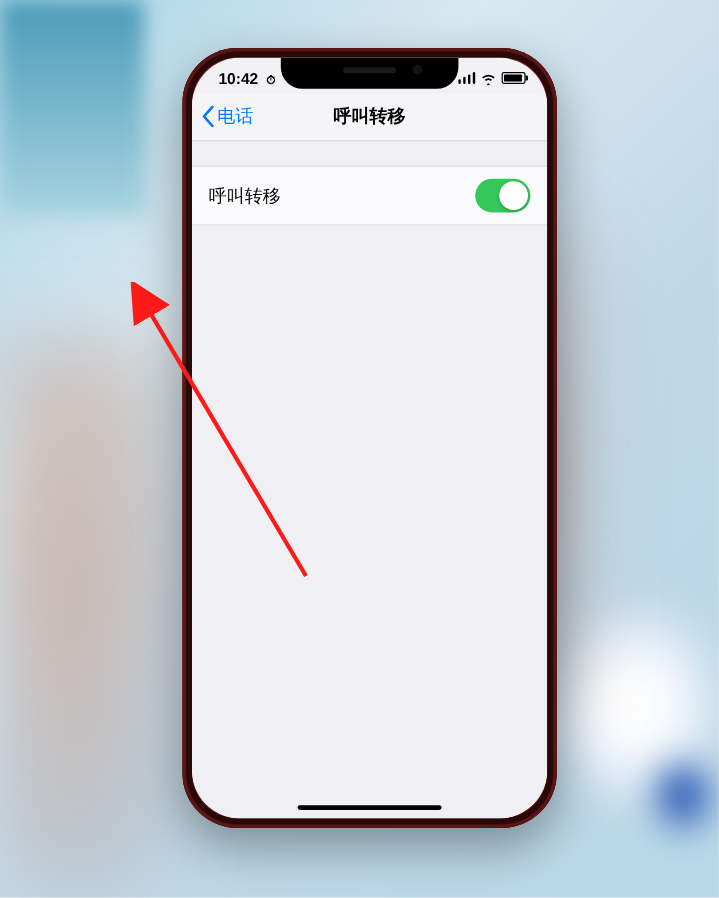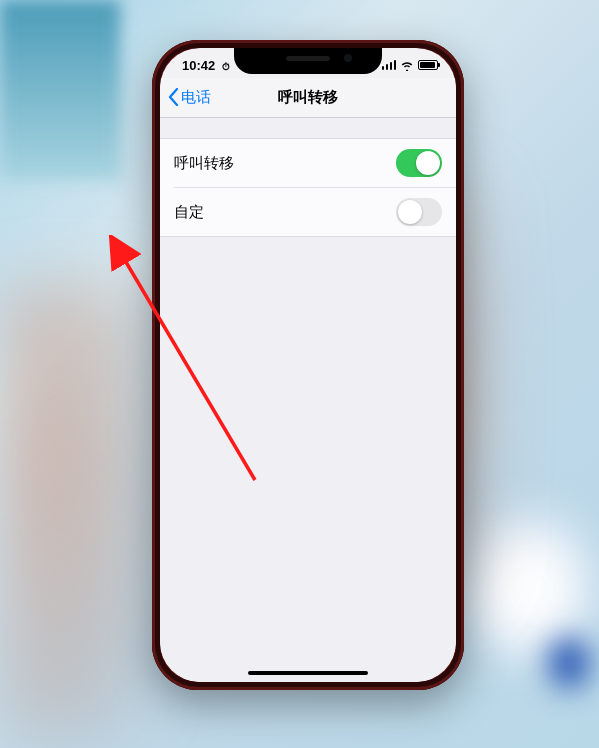--- a/index.html
+++ b/index.html
@@ -245,24 +245,20 @@
         <div class="nav-title">呼叫转移</div>
       </div>
 
       <div class="content">
 
         <div class="section">
           <div class="row">
             <span>呼叫转移</span>
             <span class="toggle on"></span>
           </div>
-          <div class="row">
-            <span>自定</span>
-            <span class="toggle off"></span>
-          </div>
         </div>
 
 
       </div>
 
       <div class="home-indicator"></div>
     </div>
   </div>
 </div>
 

